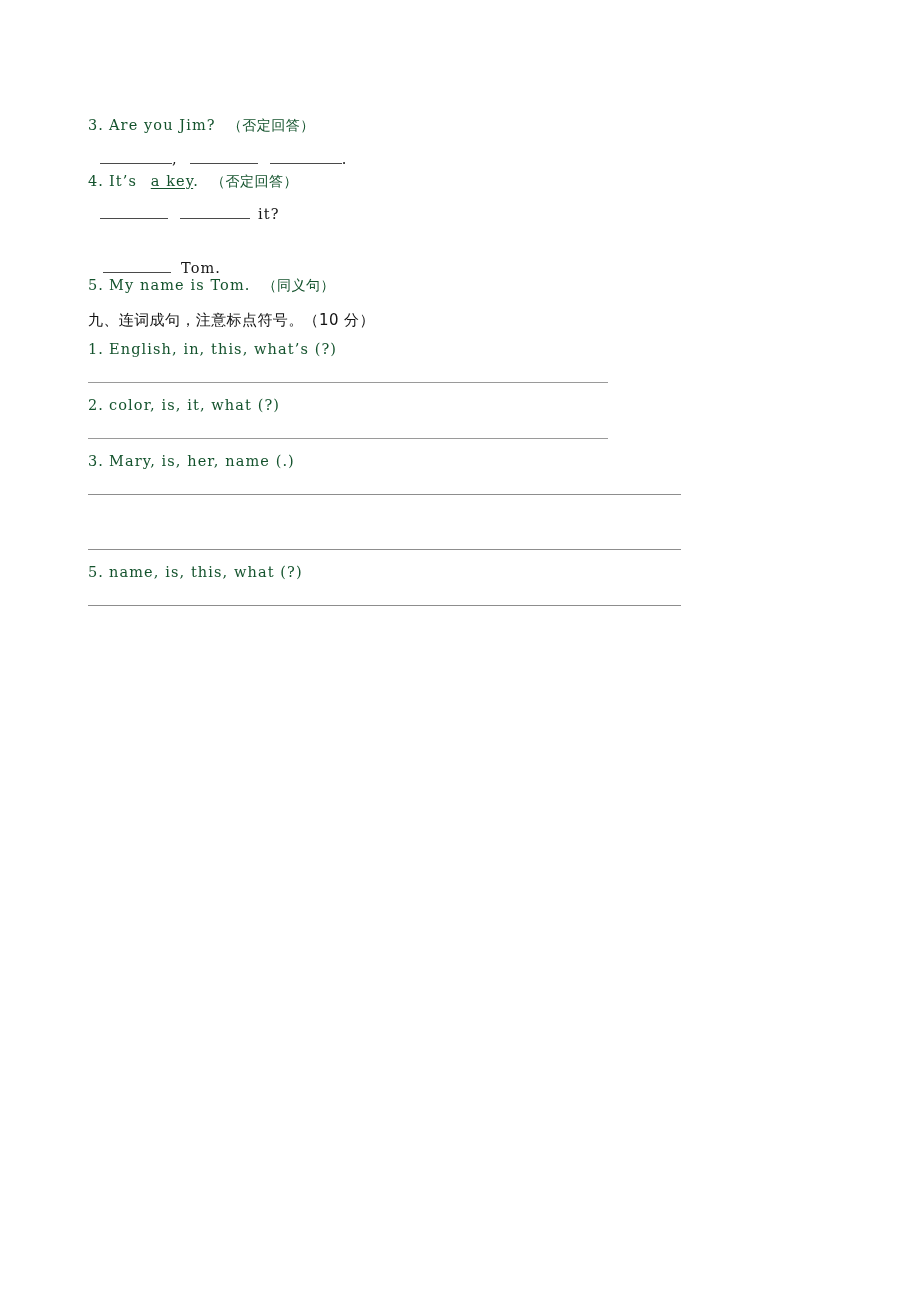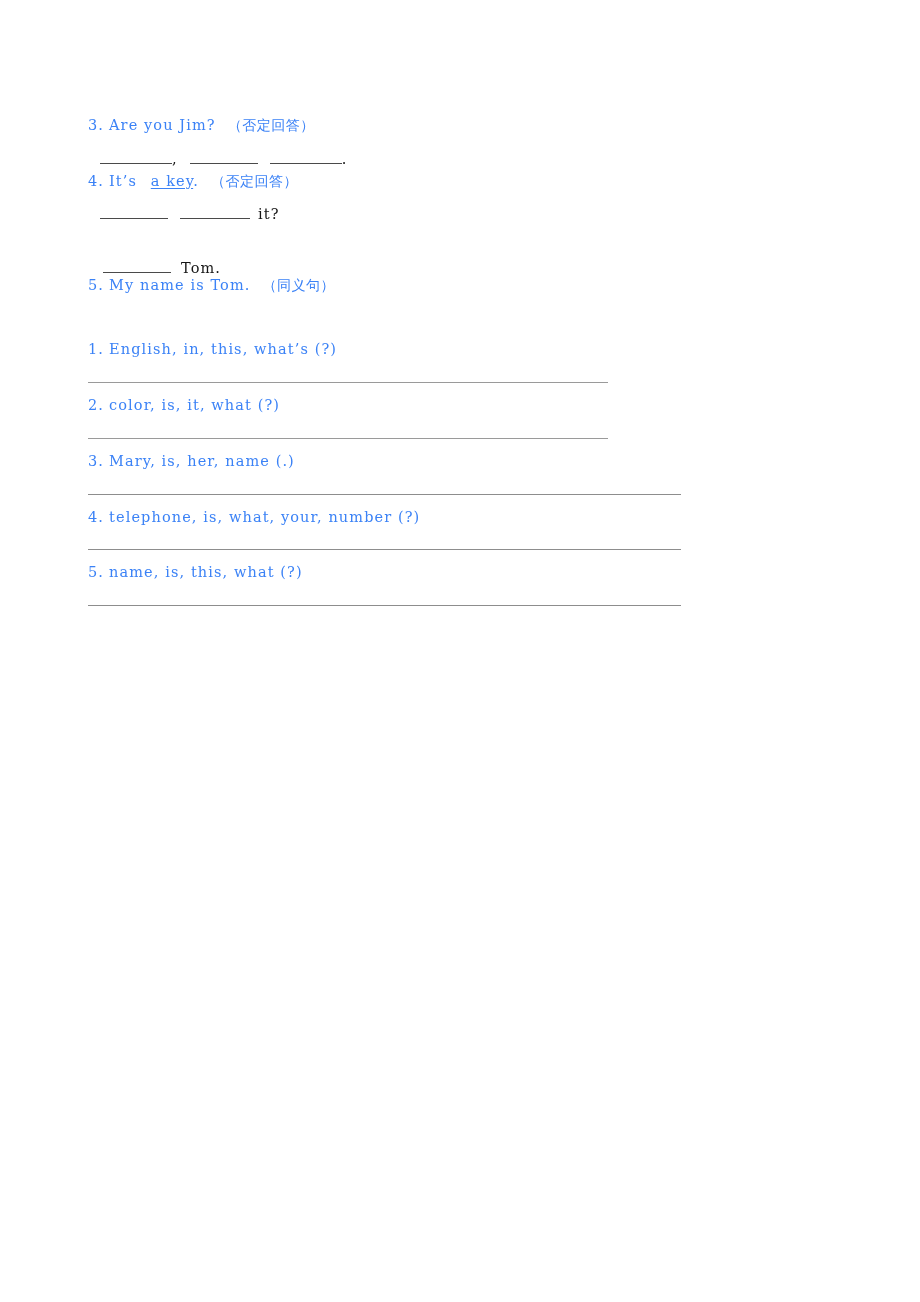--- a/index.html
+++ b/index.html
@@ -25,21 +25,21 @@
     height: 1302px;
     background: #ffffff;
   }
 
   
   .qline {
     position: absolute;
     white-space: nowrap;
     font-size: 14.5px;
     letter-spacing: 0.6px;
-    color: #3b82f6;
+    color: #14532d;
     font-family: "DejaVu Serif", "Liberation Serif", serif;
   }
   .ans-row {
     position: absolute;
     white-space: nowrap;
     font-size: 14.5px;
     letter-spacing: 0.6px;
     color: #151515;
   }
 
@@ -118,39 +118,39 @@
   </div>
 
   <div class="qline" style="left:88px; top:229px;margin-top:48px;">
     <span class="num en">5.</span><span class="en">My name is Tom.</span><span class="gap12"></span><span class="cn">（同义句）</span>
   </div>
 
   <div class="ans-row" style="left:103px; top:259px;">
     <span class="blank b68"></span><span class="gap10"></span><span class="en">Tom.</span>
   </div>
 
+  <div class="section-head" style="left:88px; top:311px;">
+    <span>九、连词成句，注意标点符号。（10 分）</span>
+  </div>
 
   <div class="qline" style="left:88px; top:341px;">
     <span class="num en">1.</span><span class="en">English, in, this, what’s (?)</span>
   </div>
   <div class="rule" style="left:88px; top:382px; width:520px;"></div>
 
   <div class="qline" style="left:88px; top:397px;">
     <span class="num en">2.</span><span class="en">color, is, it, what (?)</span>
   </div>
   <div class="rule" style="left:88px; top:438px; width:520px;"></div>
 
   <div class="qline" style="left:88px; top:453px;">
     <span class="num en">3.</span><span class="en">Mary, is, her, name (.)</span>
   </div>
   <div class="rule dark" style="left:88px; top:494px; width:593px;"></div>
 
-  <div class="qline" style="left:88px; top:509px;">
-    <span class="num en">4.</span><span class="en">telephone, is, what, your, number (?)</span>
-  </div>
   <div class="rule dark" style="left:88px; top:549px; width:593px;"></div>
 
   <div class="qline" style="left:88px; top:564px;">
     <span class="num en">5.</span><span class="en">name, is, this, what (?)</span>
   </div>
   <div class="rule dark" style="left:88px; top:605px; width:593px;"></div>
 
 </div>
 
 </body></html>

